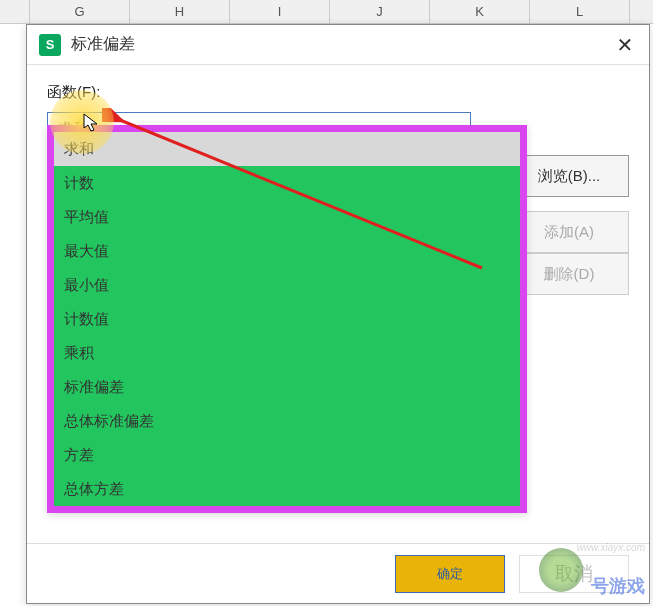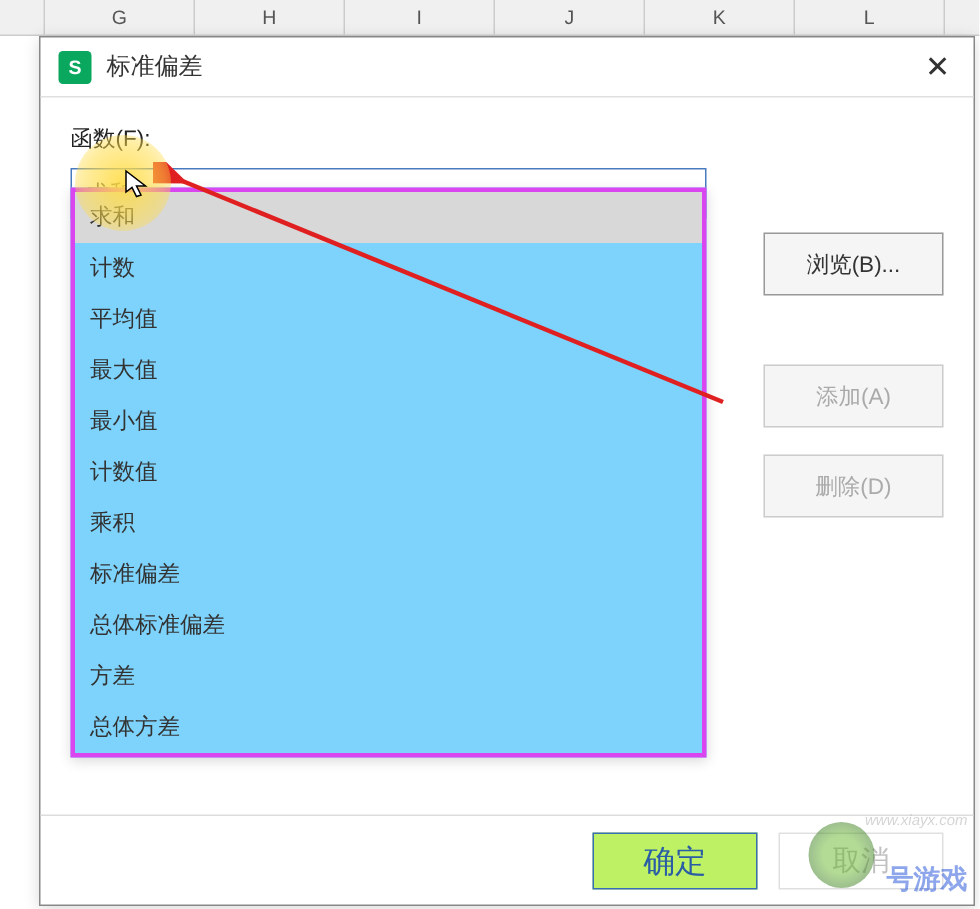--- a/index.html
+++ b/index.html
@@ -15,34 +15,34 @@
     .title-text { font-size: 16px; color: #333; flex: 1; }
     .close-btn { font-size: 20px; color: #333; cursor: pointer; width: 24px; height: 24px; text-align: center; line-height: 24px; }
     
     .dialog-body { padding: 18px 20px; position: relative; }
     .label-row { font-size: 15px; color: #222; margin-bottom: 10px; }
     
     .combo { position: relative; width: 424px; height: 34px; border: 1px solid #4a7bc0; background: #fff; display: flex; align-items: center; padding: 0 10px; }
     .combo-text { font-size: 15px; color: #333; flex: 1; }
     .combo-arrow { font-size: 10px; color: #333; }
     
-    .dropdown-list { position: absolute; top: 100px; left: 20px; width: 424px; background: #7dd3fc; border: 3px solid #d946ef; box-shadow: 0 2px 8px rgba(0,0,0,0.15); z-index: 10; }
+    .dropdown-list { position: absolute; top: 100px; left: 20px; width: 480px; background: #22c55e; border: 7px solid #d946ef; box-shadow: 0 2px 8px rgba(0,0,0,0.15); z-index: 10; }
     .dropdown-item { height: 34px; line-height: 34px; padding: 0 10px; font-size: 15px; color: #333; cursor: pointer; }
     .dropdown-item.selected { background: #d8d8d8; }
     
-    .right-buttons { position: absolute; top: 130px; right: 20px; display: flex; flex-direction: column; gap: 18px; }
+    .right-buttons { position: absolute; top: 130px; right: 20px; display: flex; flex-direction: column; }
     .btn { width: 120px; height: 42px; border: 1px solid #999; background: #f5f5f5; font-size: 15px; color: #333; cursor: pointer; }
     .btn.disabled { color: #aaa; border-color: #ccc; }
-    .right-buttons .btn:nth-child(2) { margin-top: 28px; }
+    .right-buttons .btn:nth-child(2) { margin-top: 14px; }
     
     .checkbox-row { position: absolute; top: 450px; left: 55px; display: flex; align-items: center; gap: 8px; font-size: 15px; color: #333; }
     .checkbox-box { width: 16px; height: 16px; border: 1px solid #888; background: #fff; }
     
     .bottom-bar { position: absolute; bottom: 0; left: 0; right: 0; height: 60px; border-top: 1px solid #ddd; display: flex; justify-content: flex-end; align-items: center; padding: 0 20px; gap: 14px; }
-    .btn-primary { width: 110px; height: 38px; border: 1px solid #3a6db5; background: #bef264; color: #2a5da5; font-size: 21px; cursor: pointer; }
+    .btn-primary { width: 110px; height: 38px; border: 1px solid #3a6db5; background: #eab308; color: #2a5da5; font-size: 13px; cursor: pointer; }
     .btn-secondary { width: 110px; height: 38px; border: 1px solid #999; background: #fff; color: #333; font-size: 19px; cursor: pointer; }
     
     .highlight-circle { position: absolute; top: 90px; left: 50px; width: 64px; height: 64px; background: radial-gradient(circle, rgba(255,220,70,0.9) 0%, rgba(255,220,70,0.5) 60%, rgba(255,220,70,0) 100%); border-radius: 50%; pointer-events: none; z-index: 20; }
     .cursor-icon { position: absolute; top: 112px; left: 82px; z-index: 25; pointer-events: none; }
     
     .arrow-svg { position: absolute; top: 108px; left: 102px; z-index: 15; pointer-events: none; }
     
     .watermark { position: absolute; bottom: 8px; right: 8px; opacity: 0.5; z-index: 30; pointer-events: none; }
     .wm-logo { width: 44px; height: 44px; background: radial-gradient(circle, #6ab82e 40%, #3d8020 70%); border-radius: 50%; display: inline-block; }
     .wm-text { font-size: 18px; color: #1d4ed8; font-weight: bold; margin-left: 4px; }

